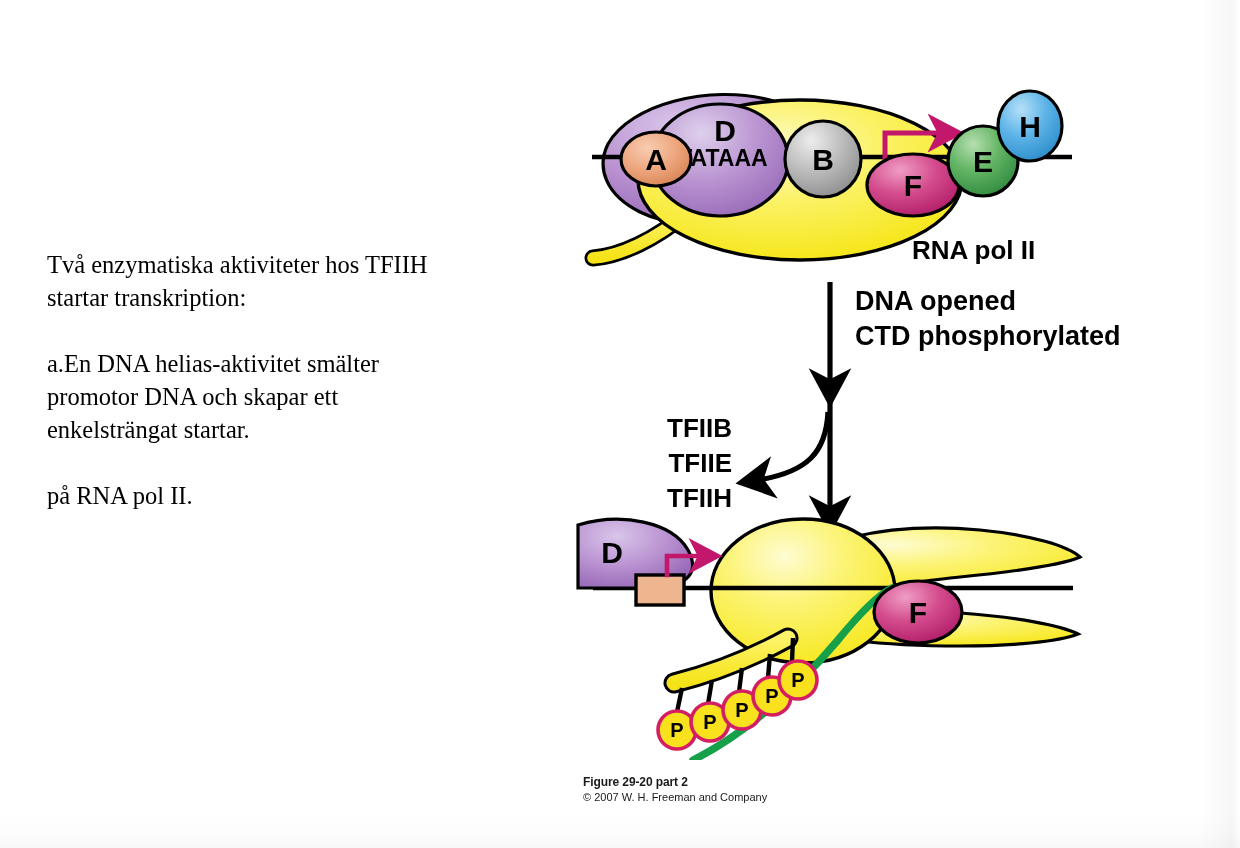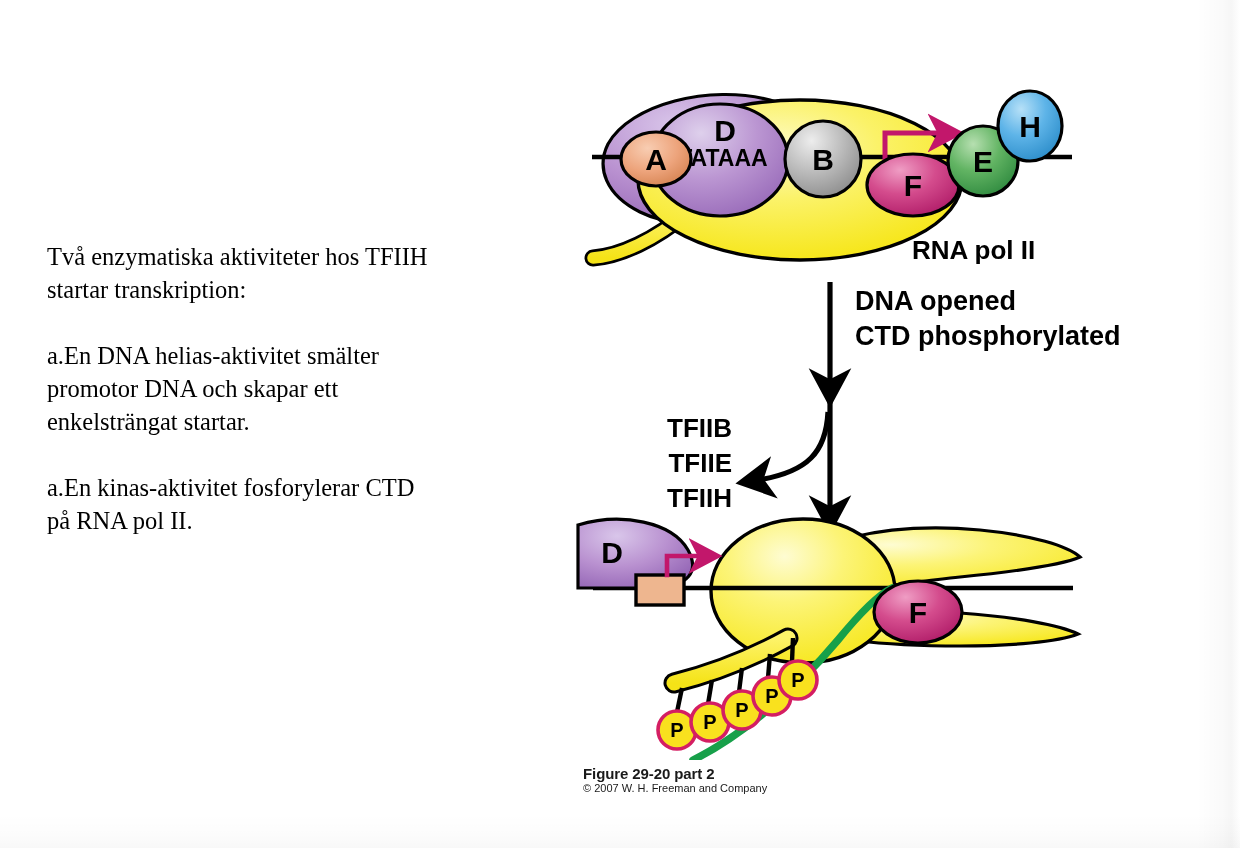--- a/index.html
+++ b/index.html
@@ -32,21 +32,21 @@
     width: 1240px;
     height: 34px;
     background: linear-gradient(to bottom, rgba(255,255,255,0) 0%, rgba(0,0,0,0.012) 60%, rgba(0,0,0,0.028) 100%);
     pointer-events: none;
   }
 
   
   #body-text {
     position: absolute;
     left: 47px;
-    top: 240px;
+    top: 248px;
     width: 470px;
   }
   .para {
     font-family: "Liberation Serif", serif;
     font-size: 24.5px;
     line-height: 33px;
     color: #000000;
     margin: 0;
   }
   .para-gap {
@@ -56,24 +56,25 @@
   
   #figure-caption {
     position: absolute;
     left: 583px;
     top: 766px;
     width: 330px;
     font-family: "Liberation Sans", sans-serif;
     color: #1a1a1a;
   }
   #caption-title {
-    font-size: 15px;
+    font-size: 12px;
     font-weight: bold;
     letter-spacing: -0.1px;
     line-height: 15px;
+    margin-top: 9px;
   }
   #caption-source {
     font-size: 11.5px;
     font-weight: bold;
     font-style: italic;
     line-height: 15px;
   }
   #caption-copyright {
     font-size: 11px;
     font-weight: normal;
@@ -141,21 +142,20 @@
 <div id="slide">
 
   <div id="body-text">
     <p class="para">Två enzymatiska aktiviteter hos TFIIH</p>
     <p class="para">startar transkription:</p>
     <div class="para-gap"></div>
     <p class="para">a.En DNA helias-aktivitet smälter</p>
     <p class="para">promotor DNA och skapar ett</p>
     <p class="para">enkelsträngat startar.</p>
     <div class="para-gap"></div>
-    <p class="para">a.En kinas-aktivitet  fosforylerar CTD</p>
     <p class="para">på RNA pol II.</p>
   </div>
 
   <svg id="diagram" width="640" height="700" viewBox="0 0 640 700">
 
     <defs>
       <radialGradient id="gradA" cx="38%" cy="30%" r="78%">
         <stop offset="0%" stop-color="#f8cdb2"></stop>
         <stop offset="55%" stop-color="#eda47c"></stop>
         <stop offset="100%" stop-color="#d4814f"></stop>

